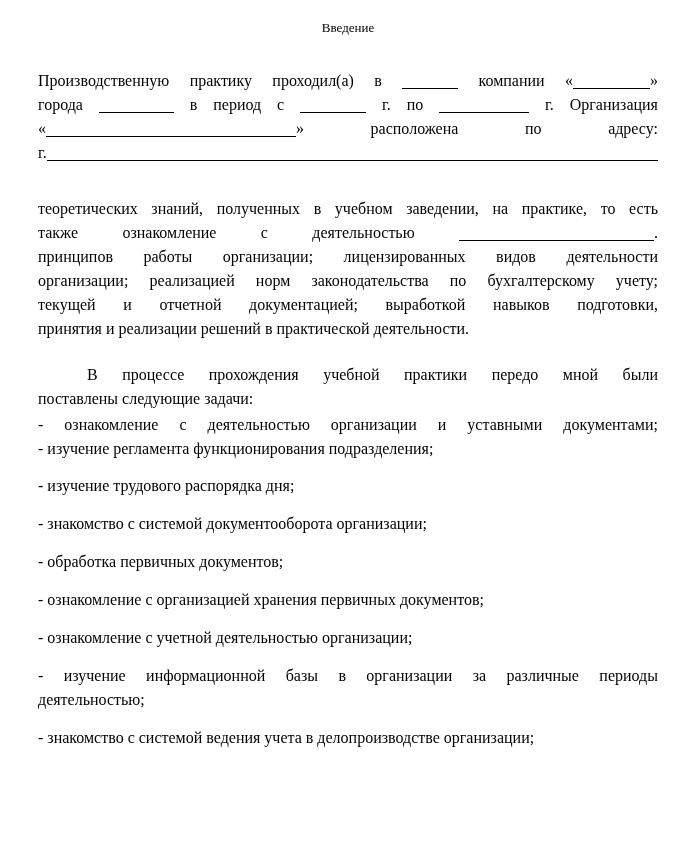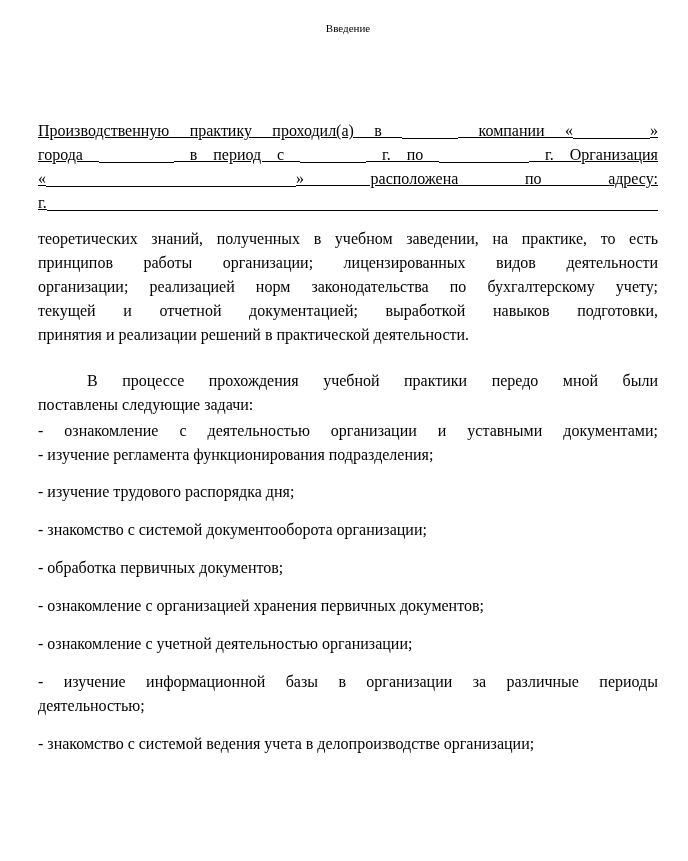--- a/index.html
+++ b/index.html
@@ -16,28 +16,28 @@
     font-size: 16px;
   }
   .page {
     box-sizing: border-box;
     width: 688px;
     height: 861px;
     padding: 18px 30px 0 38px;
     background: #ffffff;
   }
   .doc-title {
-    font-size: 11px;
+    font-size: 13px;
     font-weight: 400;
     line-height: 20px;
     text-align: center;
-    margin: 0 0 81px 0;
+    margin: 0 0 31px 0;
   }
   .block { margin: 0; }
-  .b-opening      { margin-bottom: 12px; text-decoration: underline; }
+  .b-opening      { margin-bottom: 32px; }
   .b-goal         { margin-bottom: 22px; }
   .b-tasks-intro  { margin-bottom: 2px; }
   .b-task-group   { margin-bottom: 13px; }
   .b-task         { margin-bottom: 14px; }
   .line {
     line-height: 24px;
     min-height: 24px;
   }
   .just {
     text-align: justify;
@@ -72,20 +72,21 @@
         <div class="line just"><span class="run">Производственную практику проходил(а) в </span><span class="blank" style="width: 56px;"></span><span class="run"> компании «</span><span class="blank" style="width: 77px;"></span><span class="run">»</span></div>
         <div class="line just"><span class="run">города </span><span class="blank" style="width: 75px;"></span><span class="run"> в период с </span><span class="blank" style="width: 66px;"></span><span class="run"> г. по </span><span class="blank" style="width: 90px;"></span><span class="run"> г. Организация</span></div>
         <div class="line just"><span class="run">«</span><span class="blank" style="width: 250px;"></span><span class="run">» расположена по адресу:</span></div>
         <div class="line flex">
           <span class="run">г.</span>
           <span class="blank fill"></span>
         </div>
       </div>
       <div class="block b-goal">
         <div class="line just"><span class="run">теоретических знаний, полученных в учебном заведении, на практике, то есть</span></div>
+        <div class="line just"><span class="run">также ознакомление с деятельностью </span><span class="blank" style="width: 195px;"></span><span class="run">.</span></div>
         <div class="line just"><span class="run">принципов работы организации; лицензированных видов деятельности</span></div>
         <div class="line just"><span class="run">организации; реализацией норм законодательства по бухгалтерскому учету;</span></div>
         <div class="line just"><span class="run">текущей и отчетной документацией; выработкой навыков подготовки,</span></div>
         <div class="line"><span class="run">принятия и реализации решений в практической деятельности.</span></div>
       </div>
       <div class="block b-tasks-intro">
         <div class="line just indent"><span class="run">В процессе прохождения учебной практики передо мной были</span></div>
         <div class="line"><span class="run">поставлены следующие задачи:</span></div>
       </div>
       <div class="block b-task-group">

